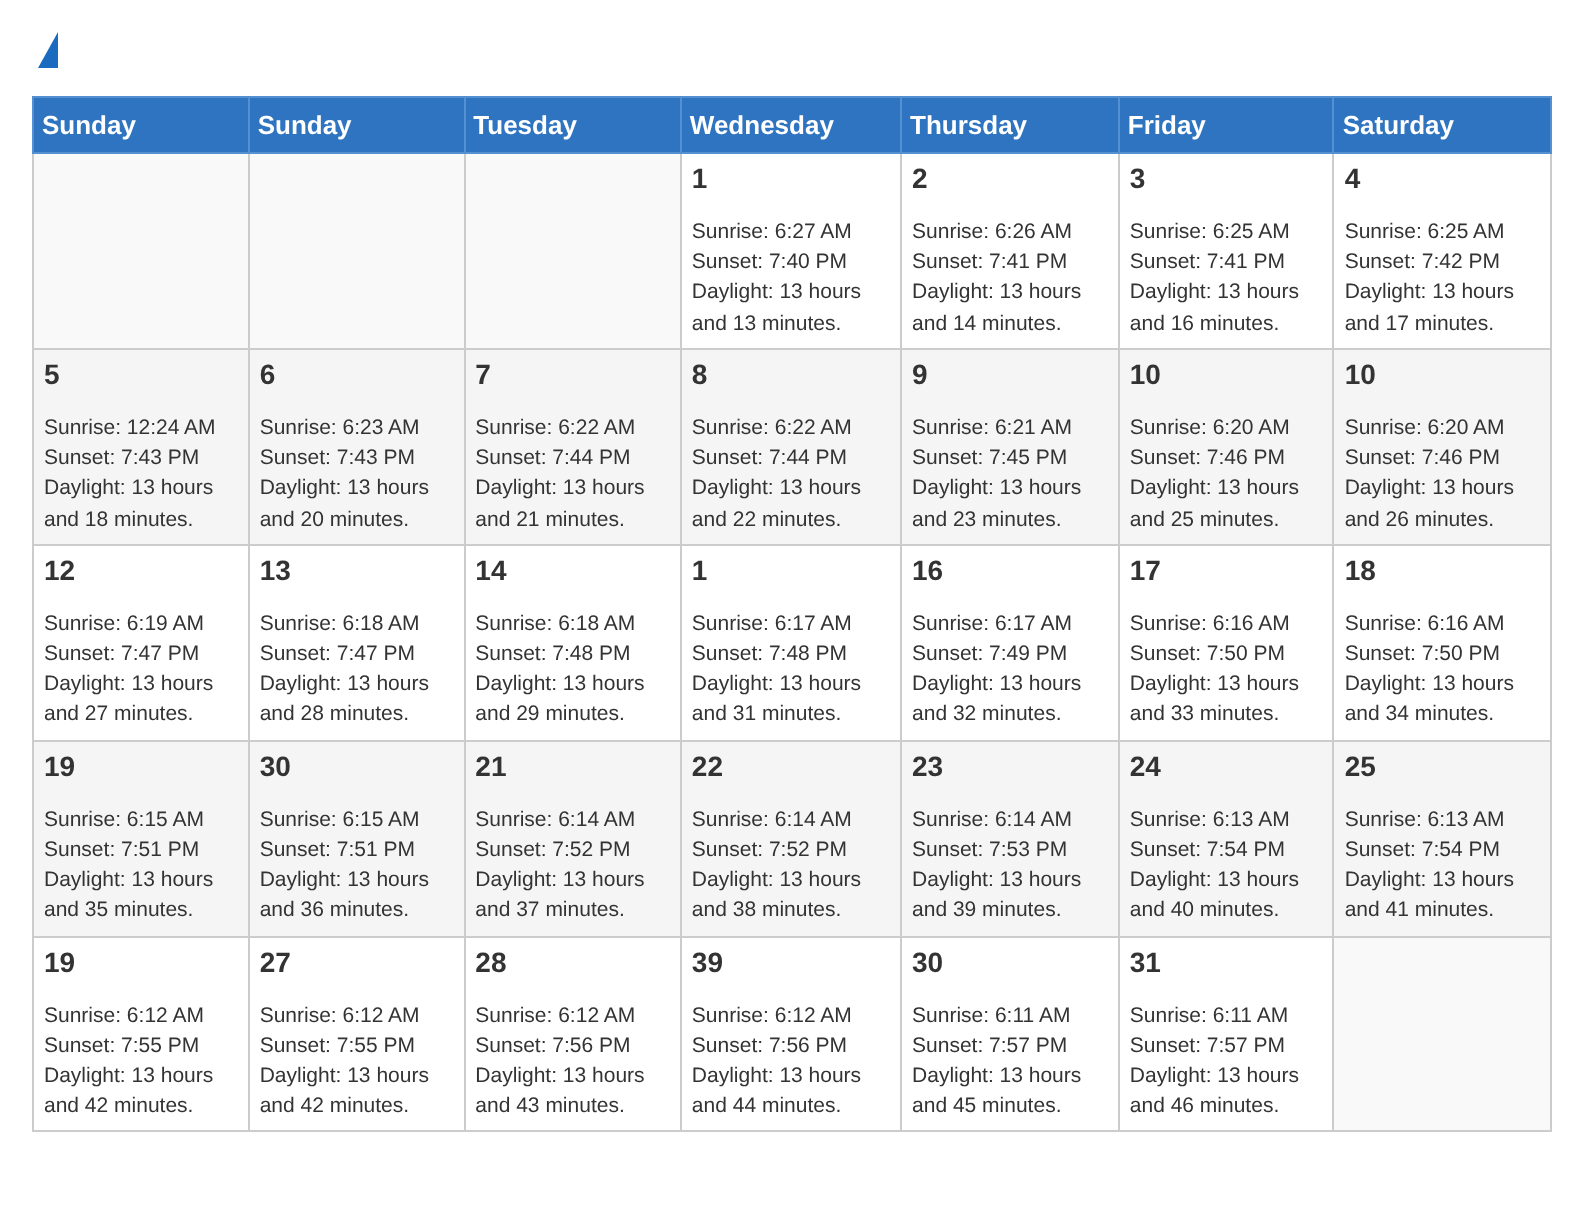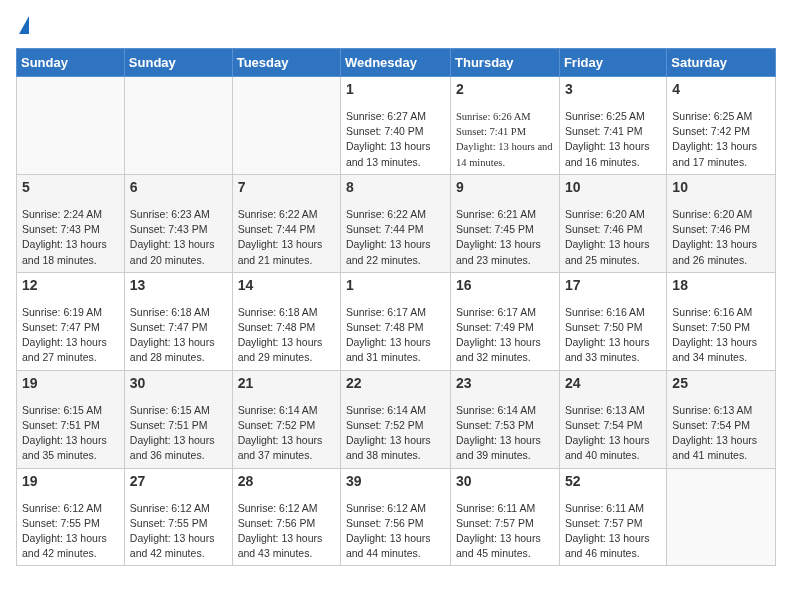--- a/index.html
+++ b/index.html
@@ -135,41 +135,41 @@
         <td class="empty"></td>
         <td class="empty"></td>
         <td>
           <div class="day-number">1</div>
           <div class="day-info" style="white-space: pre-line;">Sunrise: 6:27 AM
 Sunset: 7:40 PM
 Daylight: 13 hours and 13 minutes.</div>
         </td>
         <td>
           <div class="day-number">2</div>
-          <div class="day-info" style="white-space: pre-line; font-family: Liberation Serif, serif;">Sunrise: 6:26 AM
+          <div class="day-info" style="white-space: pre-line;">Sunrise: 6:26 AM
 Sunset: 7:41 PM
 Daylight: 13 hours and 14 minutes.</div>
         </td>
         <td>
           <div class="day-number">3</div>
           <div class="day-info" style="white-space: pre-line;">Sunrise: 6:25 AM
 Sunset: 7:41 PM
 Daylight: 13 hours and 16 minutes.</div>
         </td>
         <td>
           <div class="day-number">4</div>
           <div class="day-info" style="white-space: pre-line;">Sunrise: 6:25 AM
 Sunset: 7:42 PM
 Daylight: 13 hours and 17 minutes.</div>
         </td>
       </tr>
       <tr>
         <td>
           <div class="day-number">5</div>
-          <div class="day-info" style="white-space: pre-line;">Sunrise: 2:24 AM
+          <div class="day-info" style="white-space: pre-line;">Sunrise: 12:24 AM
 Sunset: 7:43 PM
 Daylight: 13 hours and 18 minutes.</div>
         </td>
         <td>
           <div class="day-number">6</div>
           <div class="day-info" style="white-space: pre-line;">Sunrise: 6:23 AM
 Sunset: 7:43 PM
 Daylight: 13 hours and 20 minutes.</div>
         </td>
         <td>
@@ -316,21 +316,21 @@
 Sunset: 7:56 PM
 Daylight: 13 hours and 44 minutes.</div>
         </td>
         <td>
           <div class="day-number">30</div>
           <div class="day-info" style="white-space: pre-line;">Sunrise: 6:11 AM
 Sunset: 7:57 PM
 Daylight: 13 hours and 45 minutes.</div>
         </td>
         <td>
-          <div class="day-number">52</div>
+          <div class="day-number">31</div>
           <div class="day-info" style="white-space: pre-line;">Sunrise: 6:11 AM
 Sunset: 7:57 PM
 Daylight: 13 hours and 46 minutes.</div>
         </td>
         <td class="empty"></td>
       </tr>
     </tbody>
 </table>
 
 </body></html>

